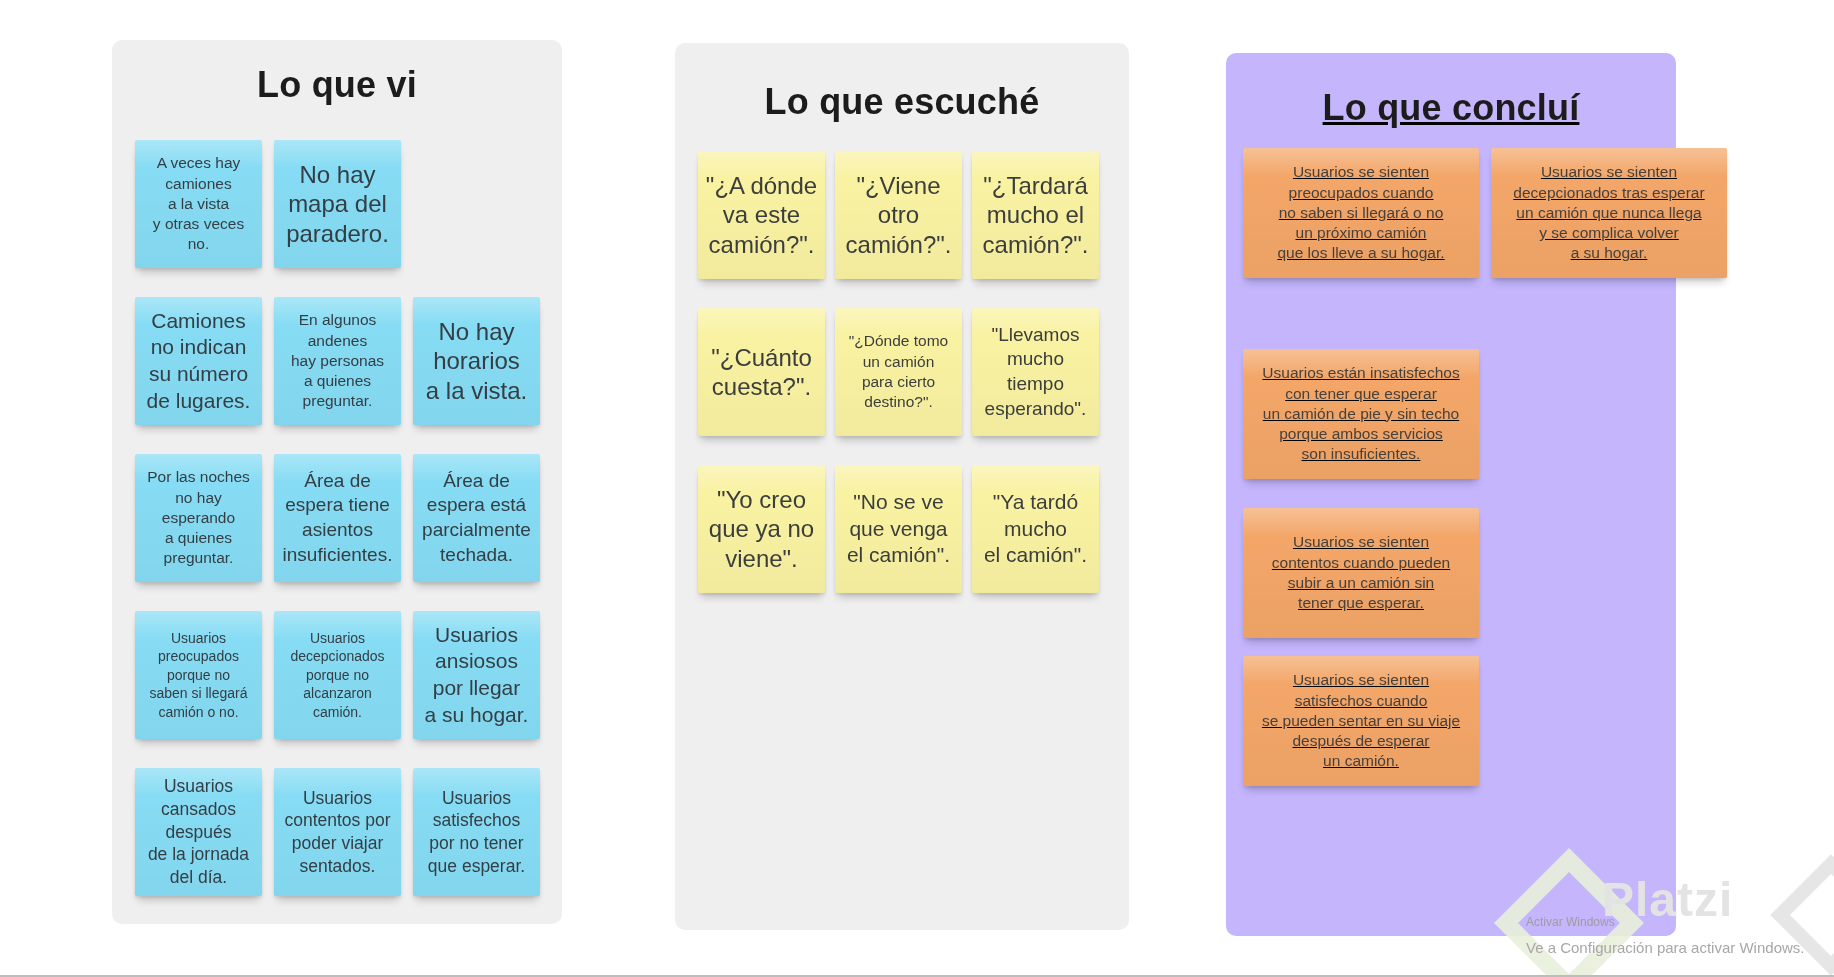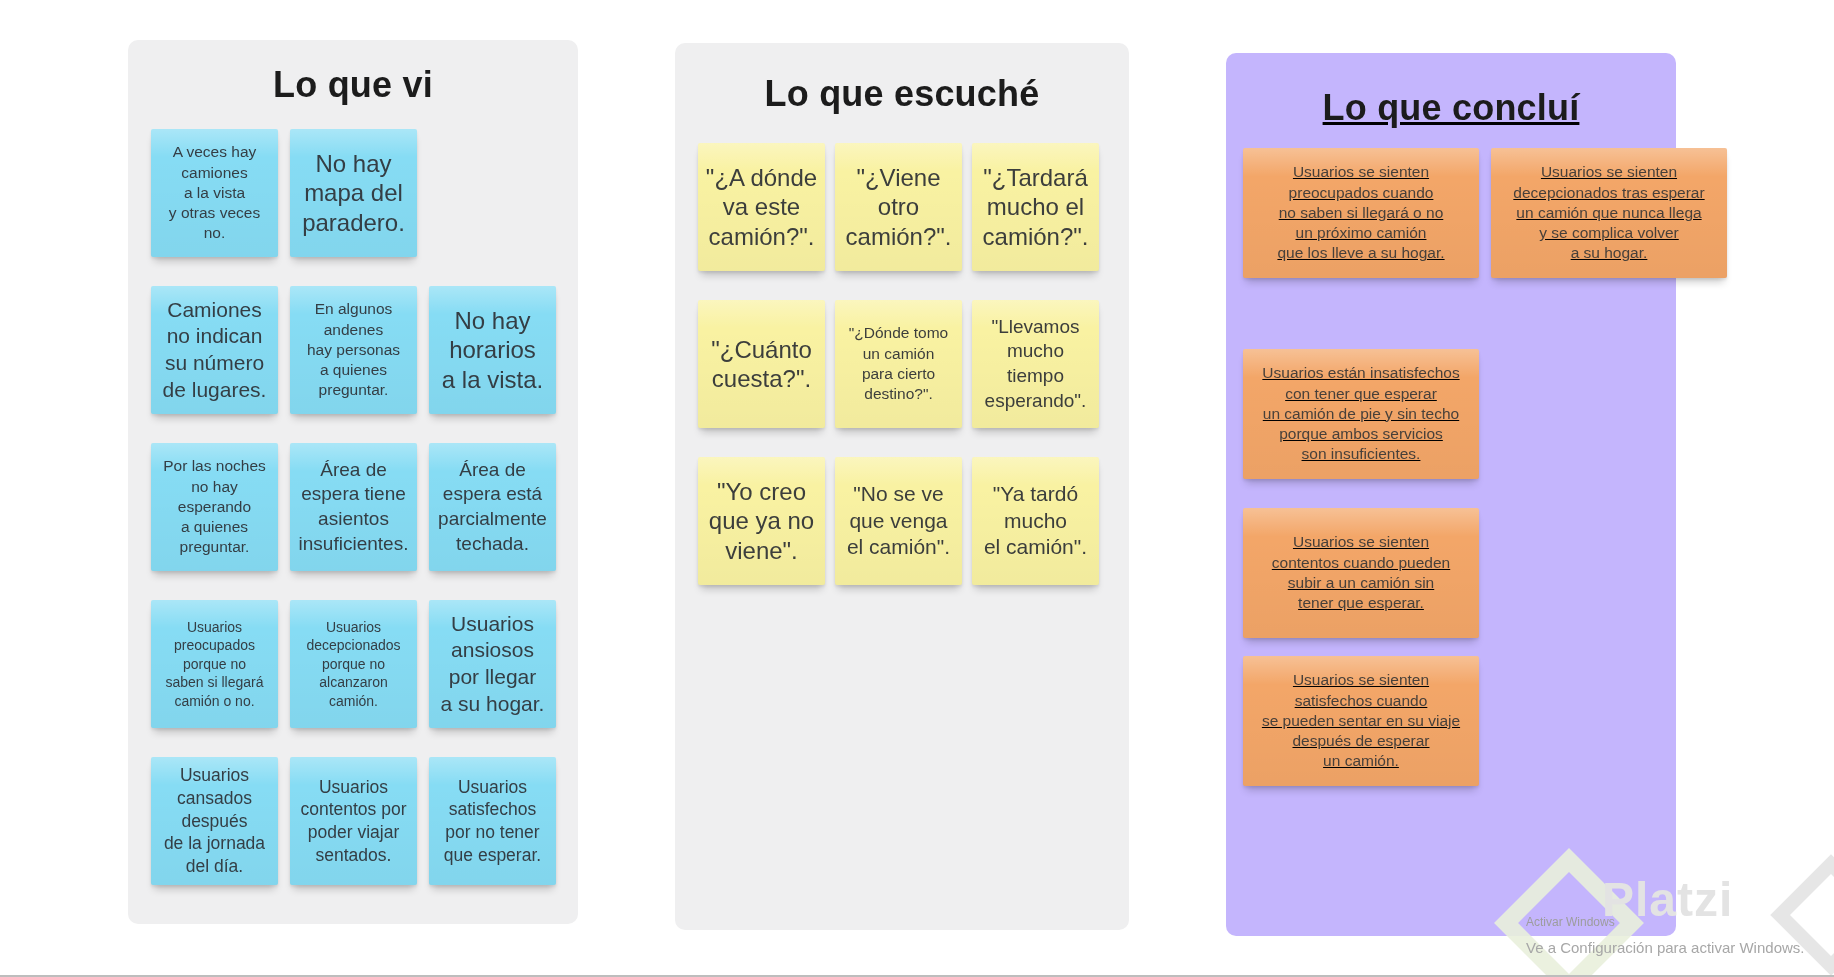--- a/index.html
+++ b/index.html
@@ -4,32 +4,32 @@
 <style>
   html,body{margin:0;padding:0;}
   body{
     width:1834px;height:977px;position:relative;overflow:hidden;
     background:#ffffff;
     font-family:"Liberation Sans","DejaVu Sans",sans-serif;
   }
   .panel{
     position:absolute;border-radius:10px;background:#efeff0;
   }
-  .panel-vi{left:128px;top:40px;width:450px;height:884px;}
+  .panel-vi{left:112px;top:40px;width:450px;height:884px;}
   .panel-escuche{left:675px;top:43px;width:454px;height:887px;}
   .panel-conclui{left:1226px;top:53px;width:450px;height:883px;}
   .panel-title{
     margin:0;text-align:center;font-weight:700;font-size:36px;line-height:46px;
     color:#1c1c1c;letter-spacing:0.2px;
   }
   .panel-vi .panel-title{padding-top:22px;}
-  .panel-escuche .panel-title{padding-top:28px;}
+  .panel-escuche .panel-title{padding-top:36px;}
   .panel-conclui .panel-title{padding-top:32px;}
   .notes{display:flex;flex-direction:column;row-gap:29px;}
-  .panel-vi .notes{margin-top:21px;padding-left:23px;}
+  .panel-vi .notes{margin-top:32px;padding-left:23px;}
   .panel-escuche .notes{margin-top:26px;padding-left:23px;}
   .panel-conclui .notes{margin-top:17px;padding-left:17px;}
   .note-row{display:flex;}
   .panel-vi .note-row{column-gap:12px;}
   .panel-escuche .note-row{column-gap:10px;}
   .panel-conclui .note-row{column-gap:12px;}
   .panel-conclui .note-row:last-child{margin-top:-11px;}
   .note{
     flex:none;display:flex;align-items:center;justify-content:center;
     text-align:center;white-space:pre-line;box-sizing:border-box;padding:6px;

